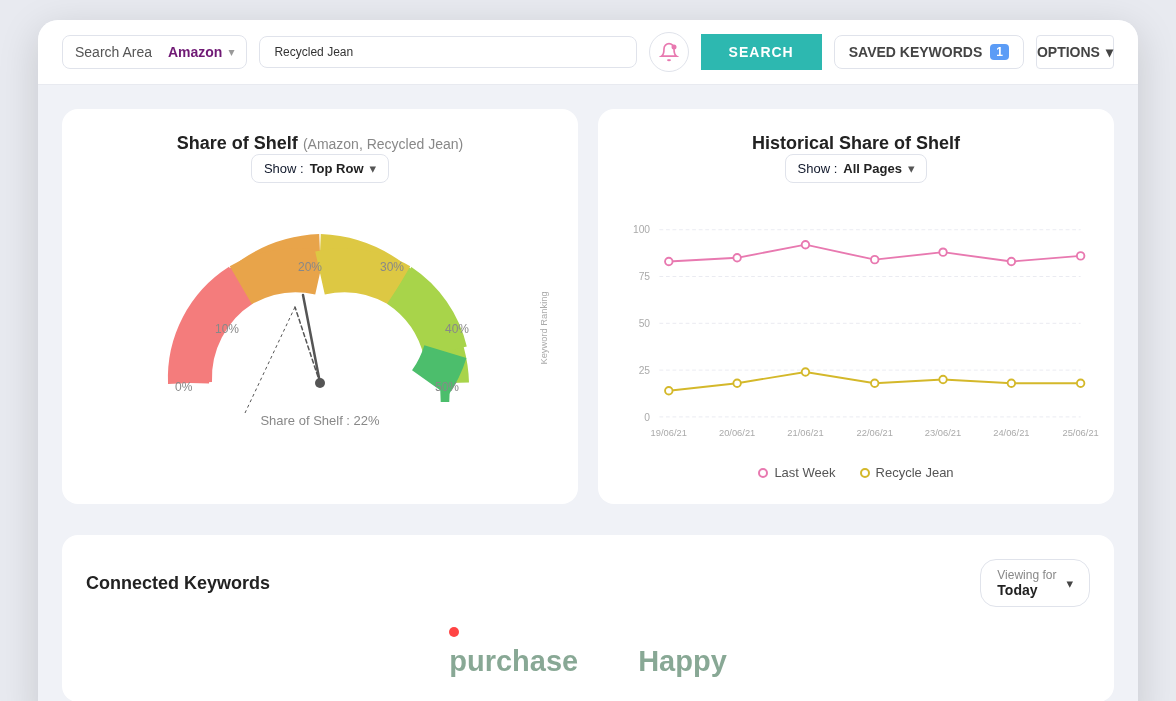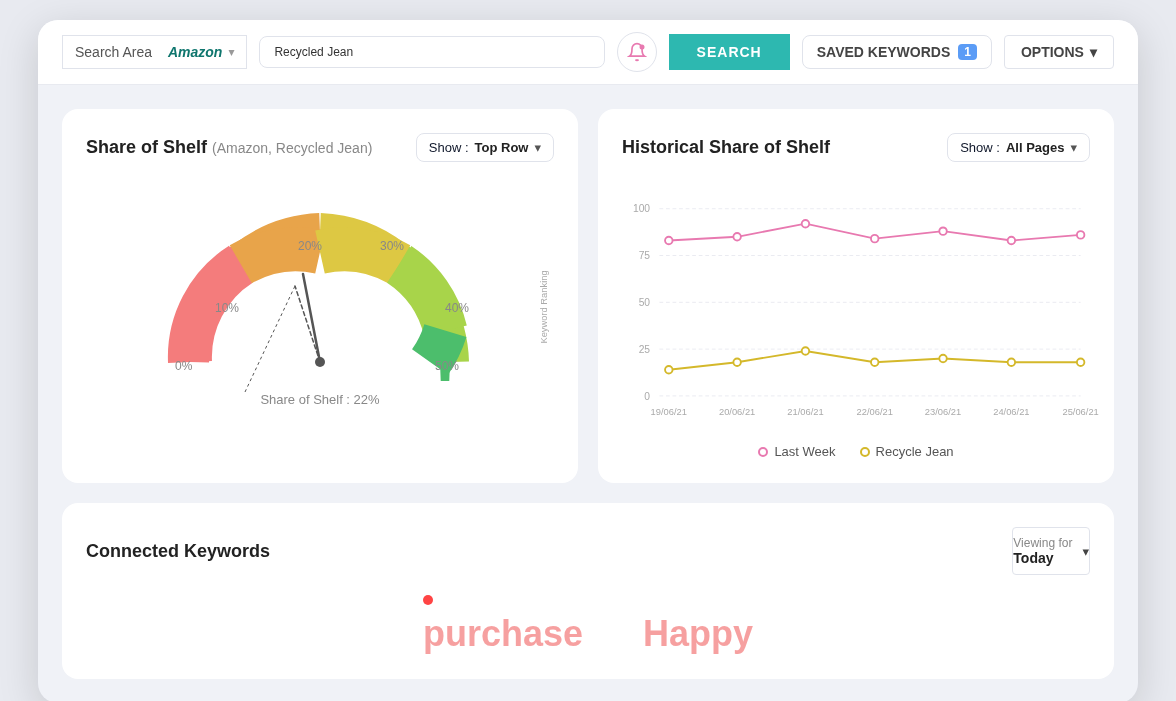--- a/index.html
+++ b/index.html
@@ -26,30 +26,29 @@
       display: flex;
       align-items: center;
       gap: 12px;
       border-bottom: 1px solid #e8eaf0;
     }
     .search-area-selector {
       display: flex;
       align-items: center;
       gap: 6px;
       border: 1.5px solid #e0e3eb;
-      border-radius: 0;
+      border-radius: 8px;
       padding: 8px 12px;
       cursor: pointer;
       font-size: 14px;
       color: #555;
     }
     .search-area-selector .bold {
       font-weight: 700;
-      color: #0f766e;
-      font-style: italic;
+      color: #701a75;
     }
     .search-area-selector .chevron { color: #999; font-size: 12px; }
     .search-input-wrap {
       flex: 1;
       border: 1.5px solid #e0e3eb;
       border-radius: 8px;
       padding: 8px 14px;
       display: flex;
       align-items: center;
     }
@@ -103,21 +102,21 @@
       padding: 1px 6px;
       font-size: 12px;
       font-weight: 700;
     }
     .options-btn {
       display: flex;
       align-items: center;
       gap: 6px;
       border: 1.5px solid #e0e3eb;
       border-radius: 4px;
-      padding: 8px 16px;
+      padding: 8px 0;
       cursor: pointer;
       font-size: 14px;
       font-weight: 600;
       color: #444;
       background: #fff;
     }
     
     .main-content {
       padding: 24px;
       display: flex;
@@ -133,20 +132,21 @@
       background: #fff;
       border-radius: 16px;
       padding: 24px;
       flex: 1;
     }
     .panel-header {
       display: flex;
       align-items: center;
       justify-content: space-between;
       margin-bottom: 20px;
+      flex-direction: column;
     }
     .panel-title {
       font-size: 18px;
       font-weight: 600;
       color: #222;
     }
     .panel-title .subtitle {
       font-size: 14px;
       font-weight: 400;
       color: #888;
@@ -206,54 +206,55 @@
       border-radius: 50%;
       border: 2px solid;
     }
     .legend-dot.pink { border-color: #e879b0; background: #fff; }
     .legend-dot.yellow { border-color: #d4b82a; background: #fff; }
     
     .bottom-panel {
       background: #fff;
       border-radius: 16px;
       padding: 24px;
+      margin-top: 11px;
     }
     .bottom-panel-header {
       display: flex;
       align-items: center;
       justify-content: space-between;
     }
     .bottom-panel-title {
       font-size: 18px;
       font-weight: 600;
       color: #222;
     }
     .viewing-for-btn {
       display: flex;
       align-items: center;
       gap: 10px;
       border: 1.5px solid #e0e3eb;
-      border-radius: 4px;
-      padding: 8px 0;
+      border-radius: 16px;
+      padding: 8px 16px;
       cursor: pointer;
       font-size: 13px;
       color: #444;
     }
     .viewing-for-btn .label { color: #888; font-size: 12px; }
     .viewing-for-btn .value { font-weight: 700; color: #222; font-size: 14px; }
     .keywords-preview {
       display: flex;
       gap: 60px;
       margin-top: 20px;
       justify-content: center;
     }
     .keyword-preview {
-      font-size: 36px;
+      font-size: 29px;
       font-weight: 700;
-      color: #ef4444;
+      color: #14532d;
       opacity: 0.5;
     }
     .keyword-dot {
       width: 10px;
       height: 10px;
       border-radius: 50%;
       background: #f44;
       margin-bottom: 8px;
     }
   </style>

